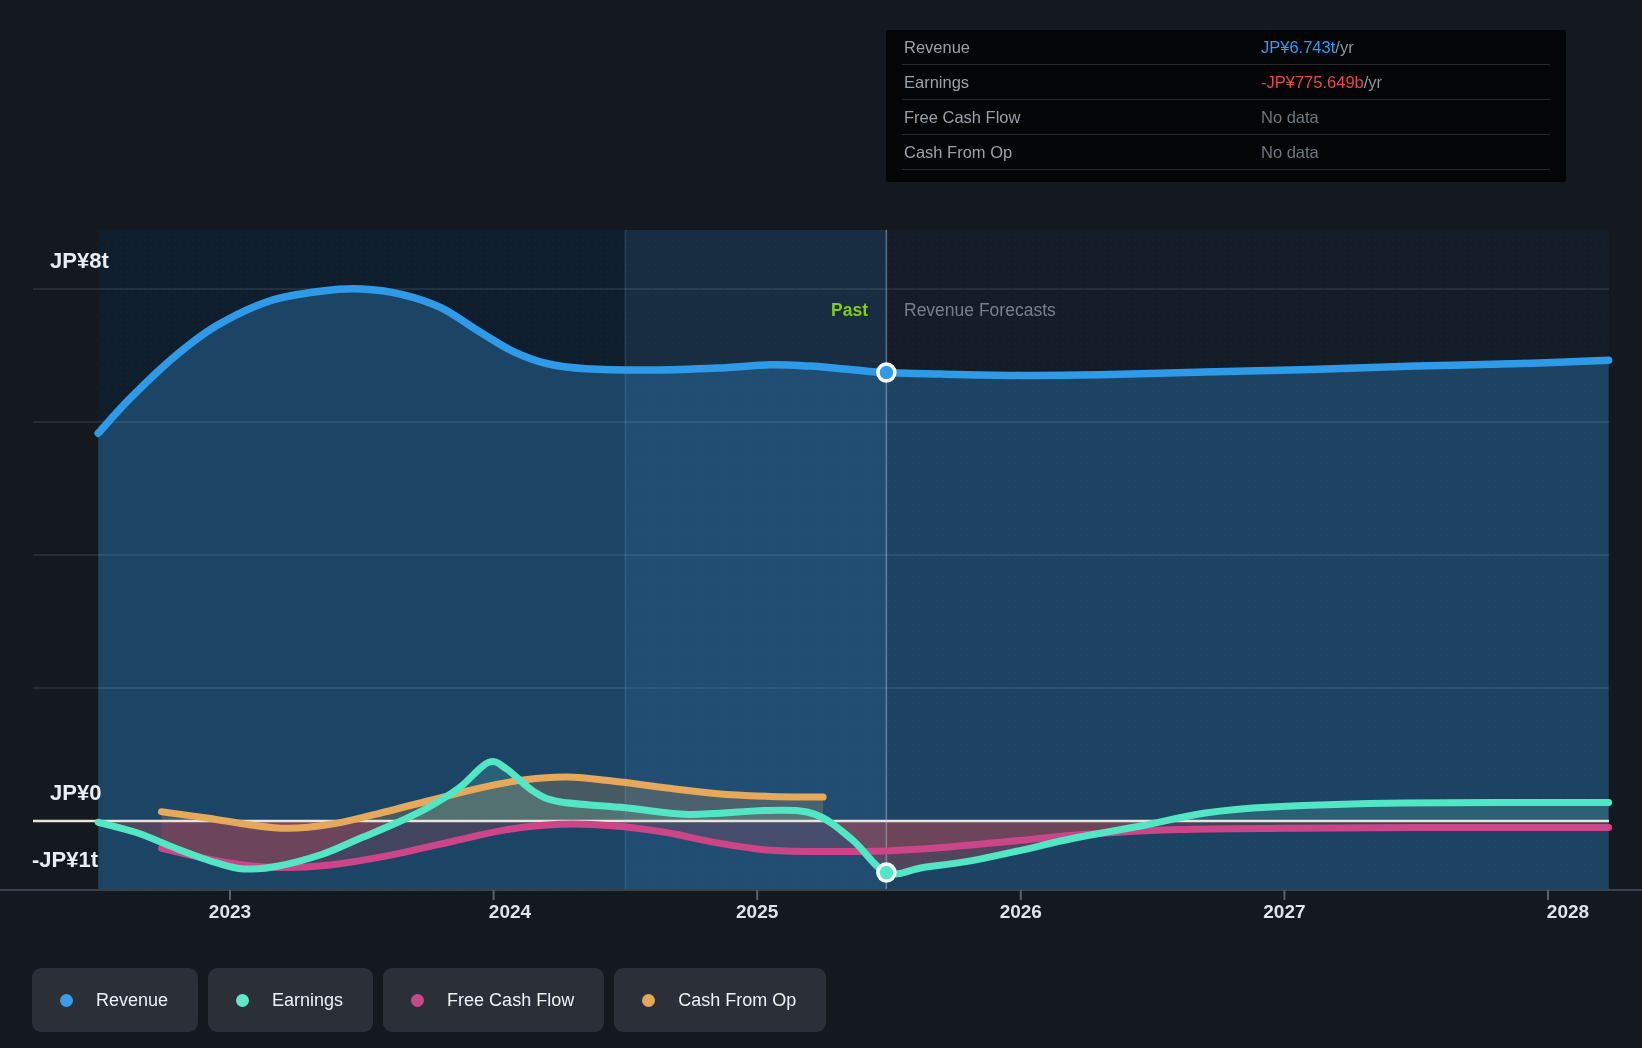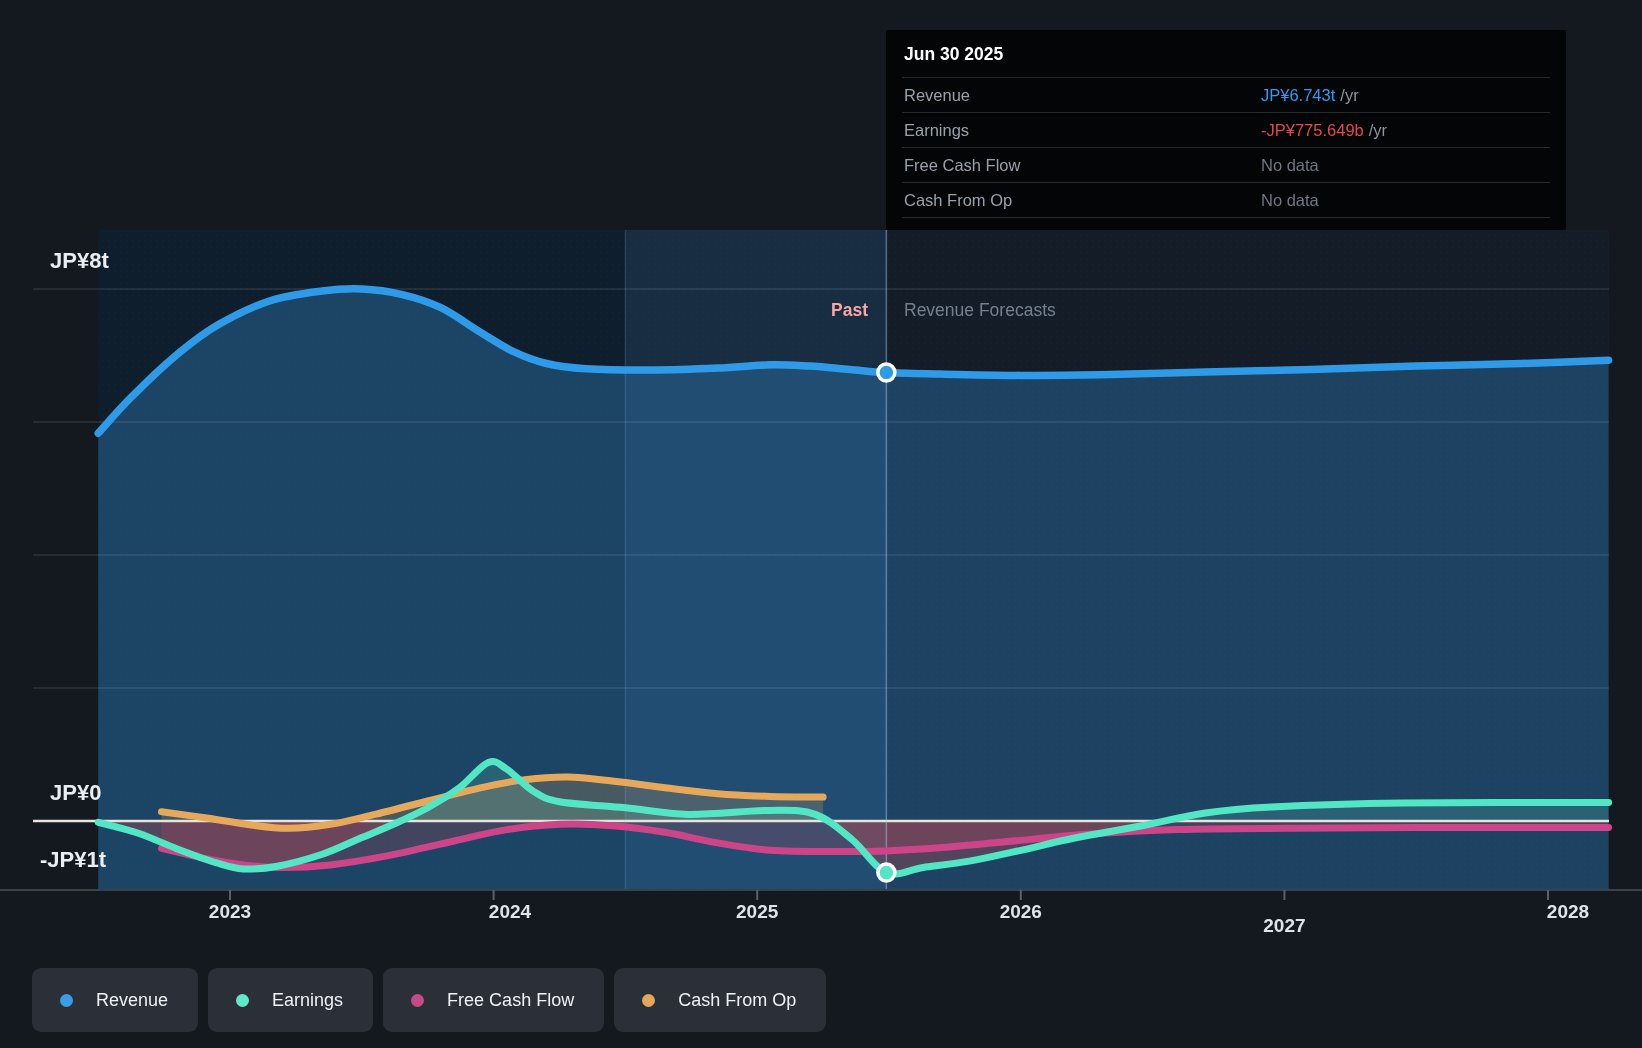--- a/index.html
+++ b/index.html
@@ -2,29 +2,29 @@
 <html><head>
 <meta charset="utf-8">
 <style>
   html,body{margin:0;padding:0;background:#14191f;}
   *{box-sizing:border-box;}
   .stage{position:relative;width:1642px;height:1048px;background:#14191f;overflow:hidden;
          font-family:"Liberation Sans","DejaVu Sans",sans-serif;}
   #chart-wrap,#chart{position:absolute;left:0;top:0;width:1642px;height:1048px;}
   .ylab{position:absolute;left:50px;font-size:22px;font-weight:600;color:#e9eef3;line-height:22px;}
   .xlab{position:absolute;top:901px;width:90px;text-align:center;font-size:19px;font-weight:600;color:#dde4ea;}
-  .past-label{position:absolute;right:774px;top:300px;font-size:17.5px;font-weight:700;color:#fca5a5;}
+  .past-label{position:absolute;right:774px;top:300px;font-size:17.5px;font-weight:700;color:#84cc16;}
   .forecast-label{position:absolute;left:904px;top:300px;font-size:17.5px;font-weight:400;color:#76808d;}
   .tooltip{position:absolute;left:886px;top:30px;width:680px;background:#040507;border-radius:2px;
            padding:0 16px 12px 16px;}
   .tt-title{font-size:17.5px;font-weight:700;color:#ffffff;padding:14px 2px 12px 2px;border-bottom:1px solid #26292e;}
   .tt-row{position:relative;height:35px;line-height:34px;border-bottom:1px solid #26292e;font-size:16.5px;}
   .tt-label{color:#98a1aa;padding-left:2px;}
   .tt-value{position:absolute;left:359px;top:0;font-weight:400;}
-  .tt-suffix{color:#8d949d;margin-left:5px;font-weight:400;}
+  .tt-suffix{color:#8d949d;font-weight:400;}
   .legend{position:absolute;left:32px;top:968px;display:flex;gap:10px;}
   .legend-item{display:flex;align-items:center;height:64px;padding:0 30px 0 28px;background:#2a2f38;
                border-radius:9px;font-size:18px;color:#eef1f5;cursor:pointer;}
   .legend-dot{width:13px;height:13px;border-radius:50%;margin-right:23px;flex:none;}
 </style>
 </head>
 <body>
 
 <div class="stage">
   <div id="chart-wrap">
@@ -69,36 +69,35 @@
         <path d="M98.2 822.3C104.8 824.1 124.6 828.5 137.7 833.0C150.9 837.4 164.1 843.9 177.3 848.9C190.5 853.9 205.8 859.6 216.8 862.9C227.8 866.2 233.1 868.3 243.2 868.9C253.3 869.4 264.3 868.7 277.4 866.2C290.6 863.8 308.2 859.0 322.3 854.3C336.3 849.5 349.9 842.6 361.8 837.6C373.7 832.6 382.4 829.3 393.4 824.3C404.4 819.3 416.7 813.8 427.7 807.7C438.7 801.6 449.2 795.3 459.3 787.8C469.4 780.2 480.4 765.6 488.3 762.5C496.2 759.4 499.3 764.4 506.8 769.1C514.2 773.9 524.4 785.6 533.1 791.1C541.9 796.5 544.1 798.9 559.5 801.7C574.9 804.5 603.9 805.6 625.4 807.7C646.9 809.8 664.5 813.9 688.7 814.4C712.8 814.8 749.3 810.4 770.4 810.4C791.5 810.4 801.6 809.5 815.2 814.4C828.8 819.2 840.2 829.9 852.1 839.6C864.0 849.3 874.5 867.9 886.4 872.6C898.2 877.3 909.2 869.5 923.3 867.5C937.3 865.6 954.5 863.8 970.7 860.9C987.0 858.0 1003.7 854.0 1020.8 850.3C1037.9 846.5 1053.8 842.3 1073.5 838.3C1093.3 834.3 1117.5 830.5 1139.4 826.3C1161.4 822.1 1183.4 816.2 1205.3 813.0C1227.3 809.8 1238.3 808.7 1271.2 807.0C1304.2 805.4 1346.8 803.8 1403.0 803.0C1459.3 802.3 1574.4 802.5 1608.6 802.4" fill="none" stroke="#53e6c5" stroke-width="7" stroke-linecap="round" stroke-linejoin="round"></path>
         <path d="M98.2 433.3C103.5 427.5 117.5 411.1 129.8 398.7C142.1 386.3 157.5 371.0 172.0 358.8C186.5 346.6 200.6 335.2 216.8 325.6C233.1 315.9 252.0 306.7 269.5 301.0C287.1 295.2 306.9 293.0 322.3 291.0C337.6 289.0 348.6 288.4 361.8 289.0C375.0 289.6 388.2 291.2 401.3 294.3C414.5 297.4 427.7 301.3 440.9 307.6C454.1 313.9 468.1 324.8 480.4 332.2C492.7 339.7 503.7 347.0 514.7 352.2C525.7 357.4 534.5 360.7 546.3 363.5C558.2 366.3 568.3 367.7 585.9 368.8C603.4 369.9 629.8 370.2 651.8 370.1C673.7 370.0 697.9 369.0 717.7 368.1C737.4 367.2 755.0 365.1 770.4 364.8C785.8 364.5 796.7 365.4 809.9 366.1C823.1 366.9 836.7 368.4 849.5 369.5C862.2 370.5 871.0 371.8 886.4 372.6C901.7 373.4 919.3 373.6 941.7 374.1C964.1 374.6 994.4 375.3 1020.8 375.4C1047.2 375.6 1069.1 375.3 1099.9 374.8C1130.6 374.2 1170.2 373.0 1205.3 372.1C1240.5 371.2 1275.6 370.5 1310.8 369.5C1345.9 368.5 1381.1 367.1 1416.2 366.1C1451.3 365.1 1489.6 364.5 1521.6 363.5C1553.7 362.5 1594.1 360.7 1608.6 360.2" fill="none" stroke="#2f9be8" stroke-width="7.5" stroke-linecap="round" stroke-linejoin="round"></path>
         <circle cx="886.3640000000024" cy="372.59049999999996" r="8.5" fill="#2f9be8" stroke="#ffffff" stroke-width="3.5"></circle>
         <circle cx="886.3640000000024" cy="872.604" r="8.5" fill="#53e6c5" stroke="#ffffff" stroke-width="3.5"></circle>
       </svg>
   </div>
 
   <div id="ylabels">
       <div class="ylab" style="top: 250px;">JP¥8t</div>
       <div class="ylab" style="top: 782px;">JP¥0</div>
-      <div class="ylab" style="top: 848.5px; left: 40px;">-JP¥1t</div>
+      <div class="ylab" style="top: 848.5px; left: 32px;">-JP¥1t</div>
     </div>
   <div id="xlabels">
       <div class="xlab" style="left: 185px;">2023</div>
       <div class="xlab" style="left: 465px;">2024</div>
       <div class="xlab" style="left: 712.2px;">2025</div>
       <div class="xlab" style="left: 975.8px;">2026</div>
-      <div class="xlab" style="left: 1239.4px; margin-top: 14px;">2027</div>
+      <div class="xlab" style="left: 1239.4px;">2027</div>
       <div class="xlab" style="left: 1523px;">2028</div>
     </div>
 
   <div class="past-label">Past</div>
   <div class="forecast-label">Revenue Forecasts</div>
 
   <div class="tooltip">
-    <div class="tt-title">Jun 30 2025</div>
     <div id="tt-rows">
         <div class="tt-row"><span class="tt-label">Revenue</span><span class="tt-value"><span style="color: rgb(46, 157, 245);">JP¥6.743t</span><span class="tt-suffix">/yr</span></span></div>
         <div class="tt-row"><span class="tt-label">Earnings</span><span class="tt-value"><span style="color: rgb(229, 72, 77); margin-top: 29px;">-JP¥775.649b</span><span class="tt-suffix">/yr</span></span></div>
         <div class="tt-row"><span class="tt-label">Free Cash Flow</span><span class="tt-value"><span style="color: rgb(111, 119, 128);">No data</span></span></div>
         <div class="tt-row"><span class="tt-label">Cash From Op</span><span class="tt-value"><span style="color: rgb(111, 119, 128);">No data</span></span></div>
       </div>
   </div>
 
   <div class="legend" id="legend">
       <div class="legend-item">

